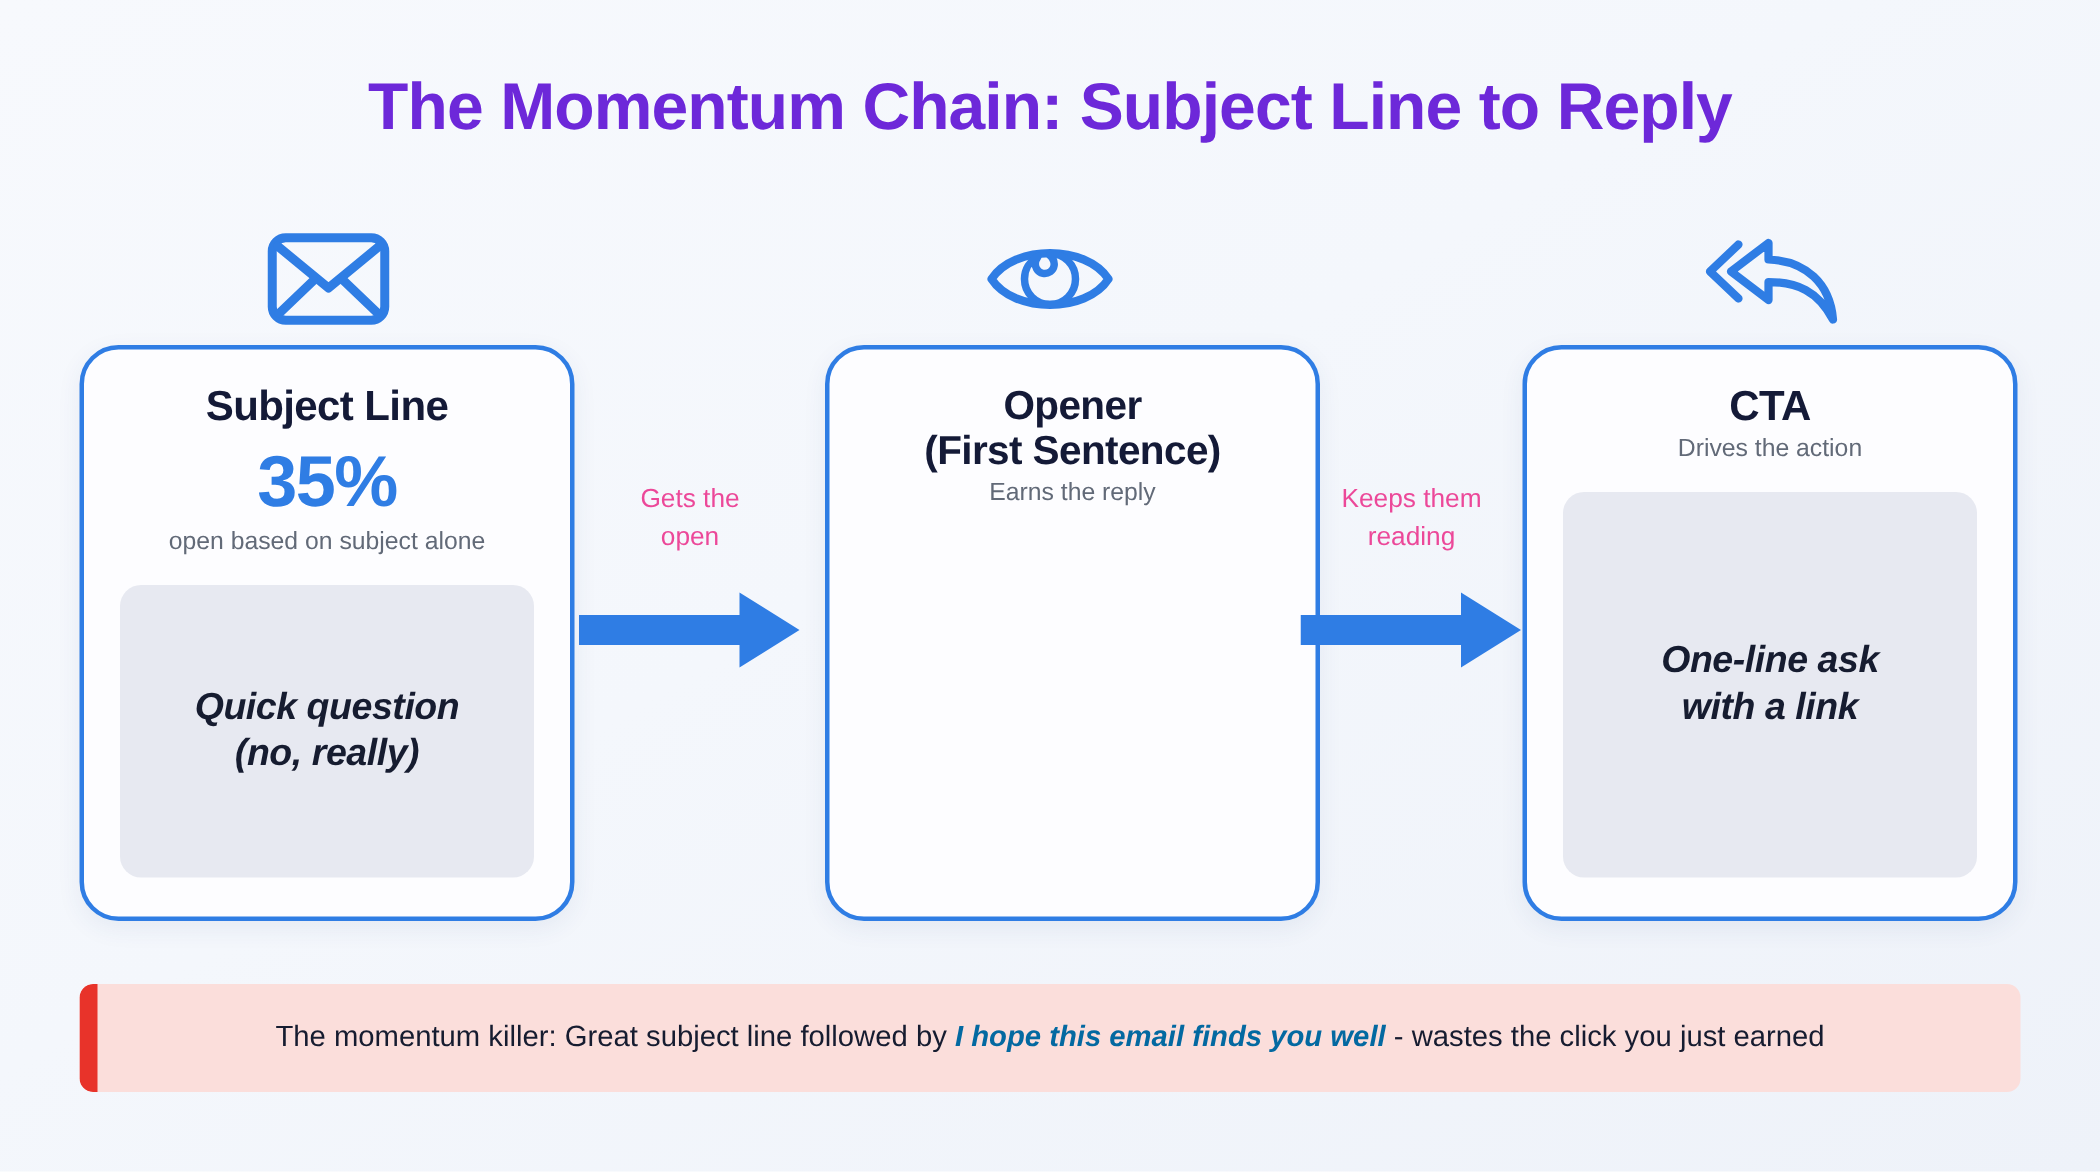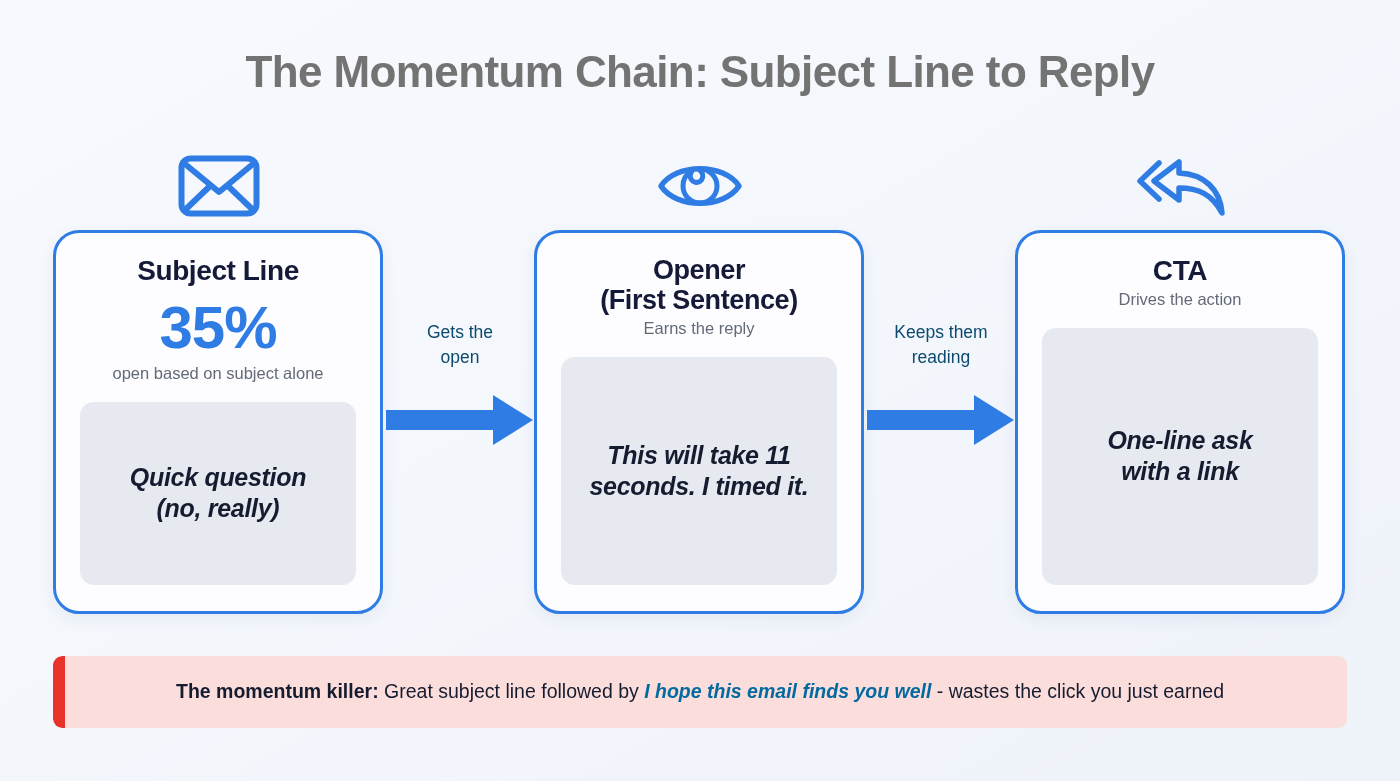--- a/index.html
+++ b/index.html
@@ -24,21 +24,21 @@
   
   .page-title {
     position: absolute;
     top: 48px;
     left: 0;
     width: 1400px;
     text-align: center;
     font-size: 44px;
     font-weight: bold;
     letter-spacing: -0.6px;
-    color: #737373;
+    color: #6d28d9;
     line-height: 1.1;
   }
 
   
   .icon-slot {
     position: absolute;
     top: 146px;
     width: 120px;
     height: 80px;
     display: flex;
@@ -59,35 +59,35 @@
     border: 3px solid #2f7de4;
     border-radius: 26px;
     box-sizing: border-box;
     padding: 22px 24px 26px 24px;
     display: flex;
     flex-direction: column;
     align-items: center;
     box-shadow: 0 5px 16px rgba(40, 70, 130, 0.07);
   }
   .card.c1 { left: 53px; }
-  .card.c2 { left: 534px; }
+  .card.c2 { left: 550px; }
   .card.c3 { left: 1015px; }
 
   .card-title {
     font-size: 28px;
     font-weight: bold;
     color: #141a37;
     text-align: center;
     line-height: 1.12;
     letter-spacing: -0.4px;
   }
   .card-title.two-line { font-size: 27px; }
 
   .card-stat {
-    font-size: 60px;
+    font-size: 48px;
     font-weight: bold;
     color: #2f7de4;
     line-height: 1.0;
     margin-top: 12px;
     letter-spacing: -1px;
   }
 
   .card-sub {
     font-size: 16.5px;
     color: #626a78;
@@ -129,21 +129,21 @@
   .connector.k1 { left: 386px; }
   .connector.k2 { left: 867px; }
 
   .connector-label {
     position: absolute;
     top: 0;
     left: 0;
     width: 148px;
     text-align: center;
     font-size: 17.5px;
-    color: #0c4a6e;
+    color: #ec4899;
     line-height: 1.42;
   }
   .connector-arrow {
     position: absolute;
     top: 72px;
     left: 0;
     width: 148px;
     height: 56px;
   }
 
@@ -169,21 +169,21 @@
   }
   .banner-text {
     flex: 1;
     text-align: center;
     font-size: 19.5px;
     color: #161c30;
     padding: 0 28px 0 16px;
     line-height: 1.3;
     white-space: nowrap;
   }
-  .banner-text b { font-weight: bold; }
+  .banner-text b { font-weight: normal; }
   .banner-text .bad {
     color: #0369a1;
     font-style: italic;
     font-weight: bold;
   }
 </style>
 </head>
 <body>
 
 <div class="stage">
@@ -218,23 +218,20 @@
     <div class="card-stat">35%</div>
     <div class="card-sub">open based on subject alone</div>
     <div class="quote-box">
       <div class="quote-text">Quick question<br>(no, really)</div>
     </div>
   </div>
 
   <div class="card c2">
     <div class="card-title two-line">Opener<br>(First Sentence)</div>
     <div class="card-sub tight">Earns the reply</div>
-    <div class="quote-box">
-      <div class="quote-text">This will take 11<br>seconds. I timed it.</div>
-    </div>
   </div>
 
   <div class="card c3">
     <div class="card-title">CTA</div>
     <div class="card-sub tight">Drives the action</div>
     <div class="quote-box">
       <div class="quote-text">One-line ask<br>with a link</div>
     </div>
   </div>
 

